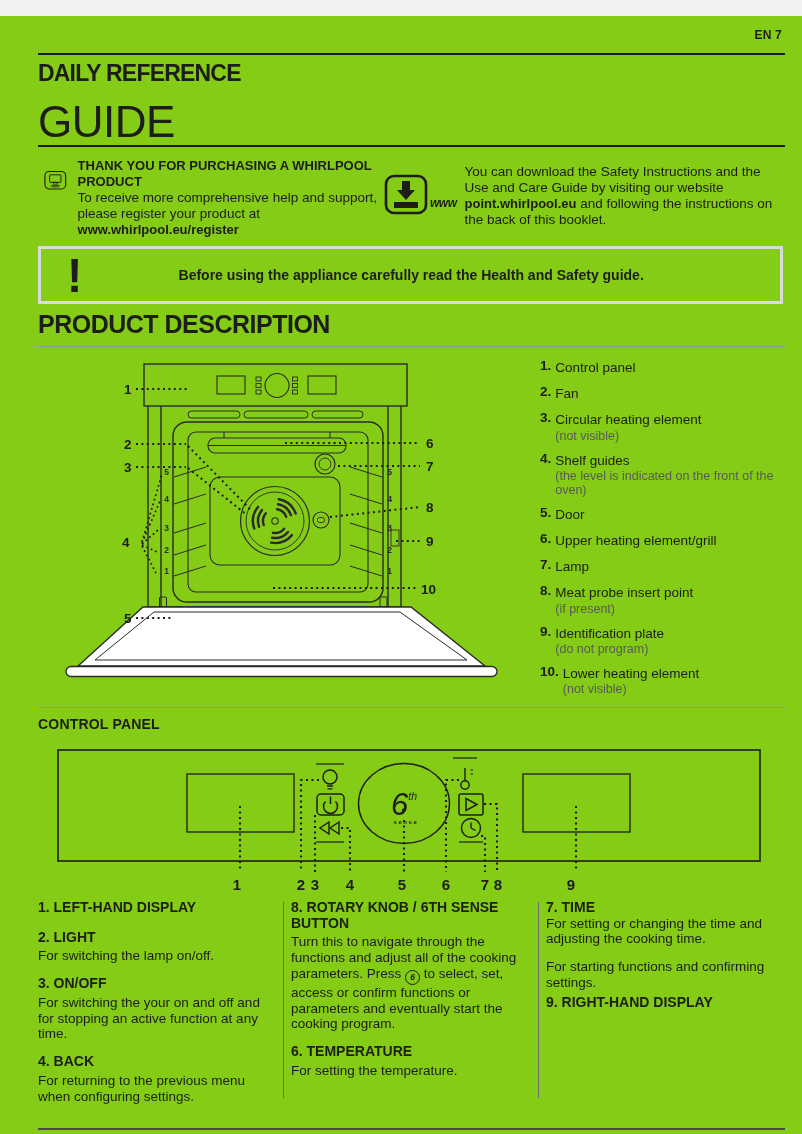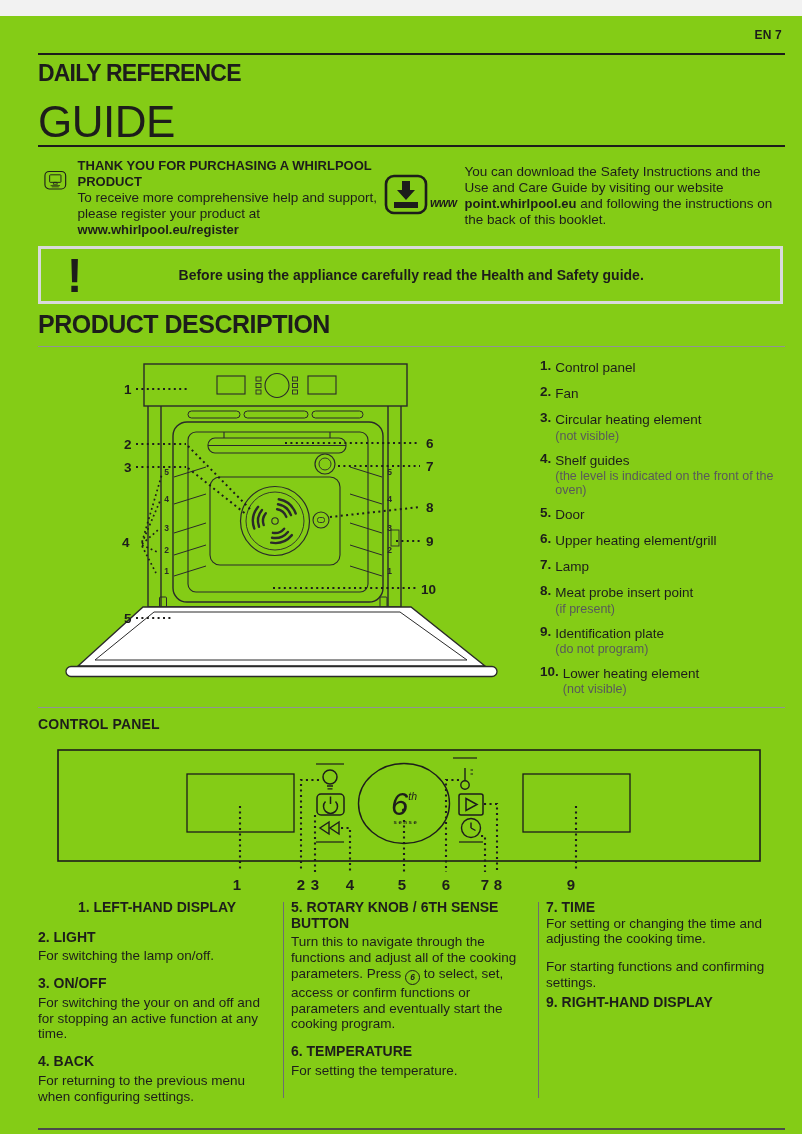--- a/index.html
+++ b/index.html
@@ -324,31 +324,31 @@
       <text class="cp-num" x="293" y="146">4</text>
       <text class="cp-num" x="345" y="146">5</text>
       <text class="cp-num" x="389" y="146">6</text>
       <text class="cp-num" x="428" y="146">7</text>
       <text class="cp-num" x="441" y="146">8</text>
       <text class="cp-num" x="514" y="146">9</text>
     </g>
   </svg>
 
   <div class="abs legend-col lc1">
-    <h4 style="margin-bottom:14px;text-align:center;">1. LEFT-HAND DISPLAY</h4>
+    <h4 style="margin-bottom:14px;">1. LEFT-HAND DISPLAY</h4>
     <h4>2. LIGHT</h4>
     <p>For switching the lamp on/off.</p>
     <h4>3. ON/OFF</h4>
     <p>For switching the your on and off and for stopping an active function at any time.</p>
     <h4>4. BACK</h4>
     <p>For returning to the previous menu when configuring settings.</p>
   </div>
   <div class="divider" style="left:283px;"></div>
   <div class="abs legend-col lc2">
-    <h4>5. ROTARY KNOB / 6TH SENSE BUTTON</h4>
+    <h4>8. ROTARY KNOB / 6TH SENSE BUTTON</h4>
     <p><span>Turn this to navigate through the functions and adjust all of the cooking parameters. Press</span> <span class="sense-chip">6</span> <span>to select, set, access or confirm functions or parameters and eventually start the cooking program.</span></p>
     <h4>6. TEMPERATURE</h4>
     <p>For setting the temperature.</p>
   </div>
   <div class="divider" style="left:538px;"></div>
   <div class="abs legend-col lc3">
     <h4 style="margin-bottom:0;">7. TIME</h4>
     <p>For setting or changing the time and adjusting the cooking time.</p>
     <p style="margin-bottom:4px;">For starting functions and confirming settings.</p>
     <h4>9. RIGHT-HAND DISPLAY</h4>

